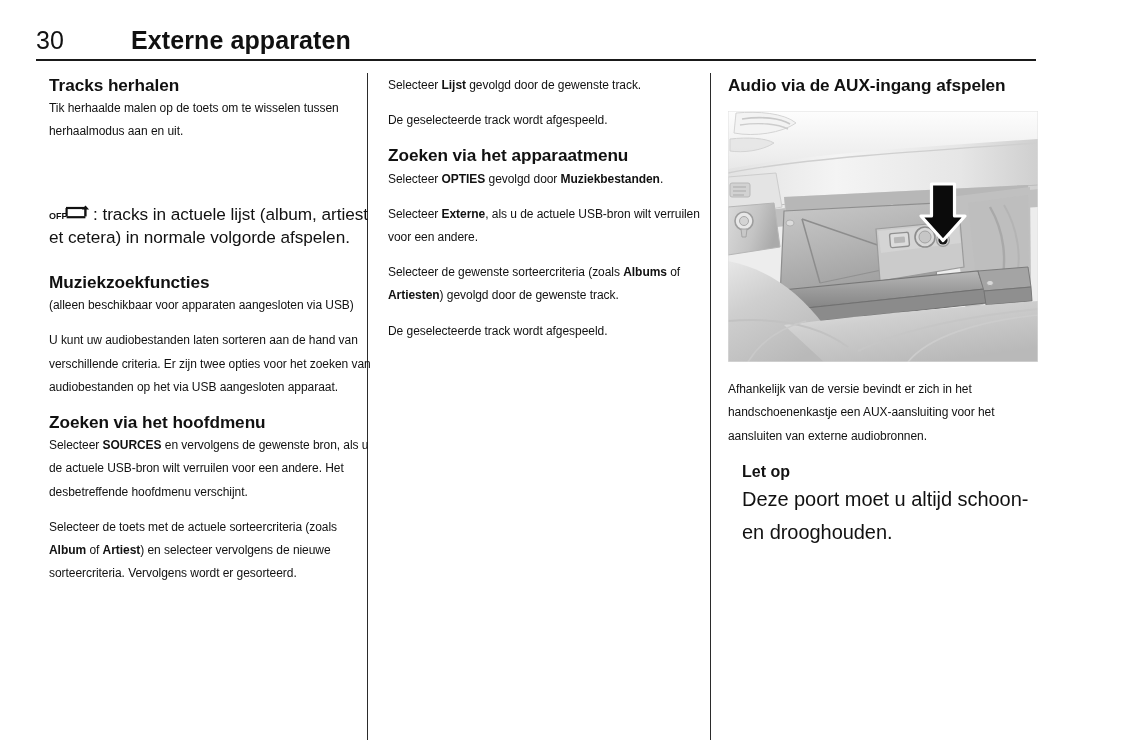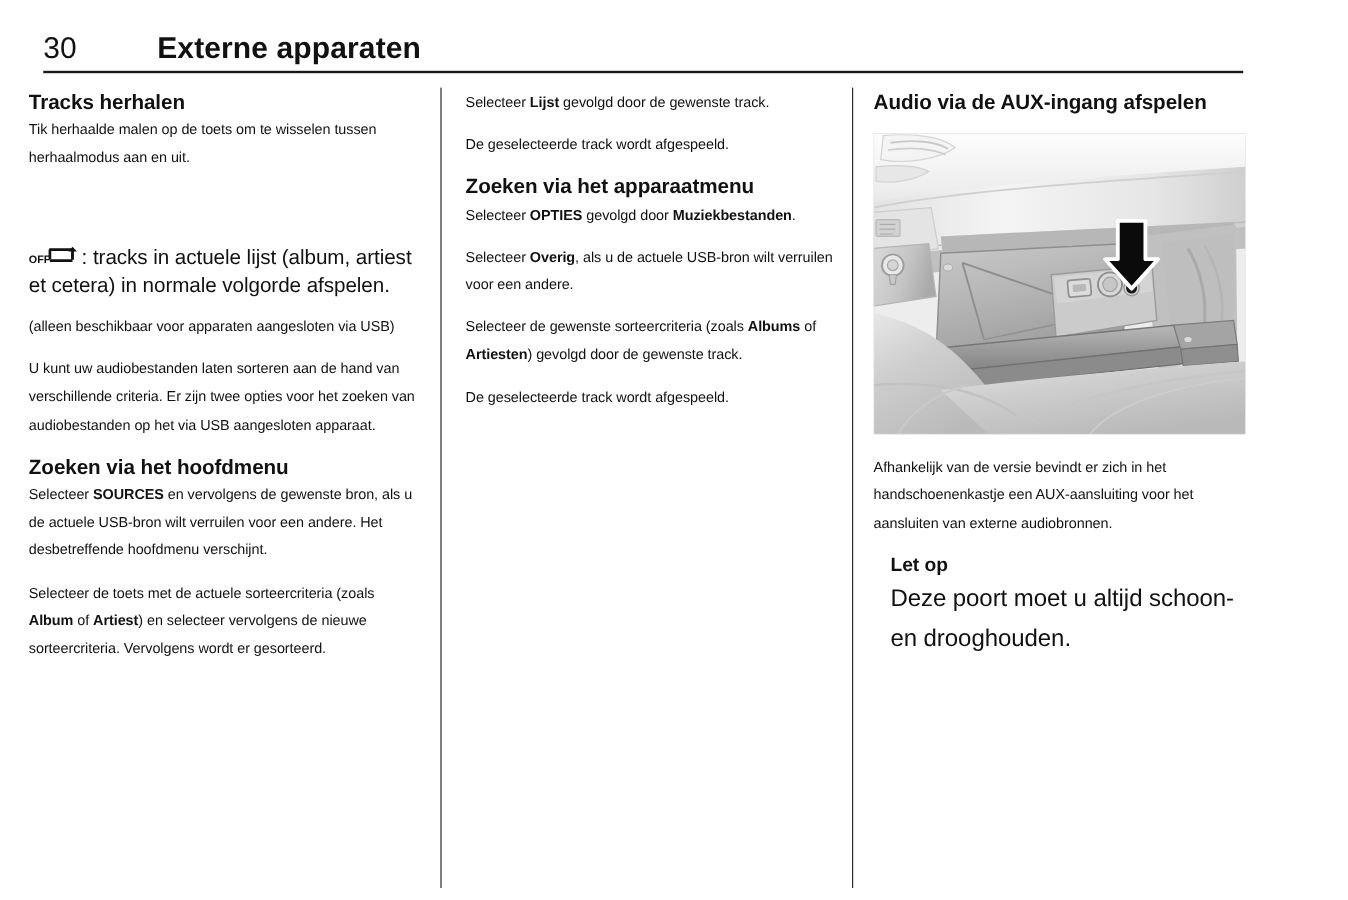--- a/index.html
+++ b/index.html
@@ -61,21 +61,21 @@
   }
   #divider-1 { left: 367px; }
   #divider-2 { left: 710px; }
 
   
   .column {
     position: absolute;
     top: 74px;
     width: 324px;
   }
-  #column-1 { left: 24px; }
+  #column-1 { left: 49px; }
   #column-2 { left: 388px; }
   #column-3 { left: 728px; width: 310px; }
 
   
   .para {
     font-size: 12px;
     line-height: 23.2px;
     margin: 0 0 12px 0;
     letter-spacing: -0.05px;
   }
@@ -157,40 +157,41 @@
         <text x="0" y="15.2" font-family="Liberation Sans, sans-serif" font-size="9" font-weight="700" fill="#111">OFF</text>
         <path d="M17.0 4.0 L36.0 4.0" stroke="#111" stroke-width="2.2" fill="none"></path>
         <path d="M17.6 4.0 L17.6 12.0" stroke="#111" stroke-width="2.2" fill="none"></path>
         <path d="M17.6 13.2 L36.4 13.2" stroke="#111" stroke-width="2.2" fill="none"></path>
         <path d="M36.4 3.2 L36.4 12.4" stroke="#111" stroke-width="2.4" fill="none"></path>
         <path d="M32.9 5.6 L36.5 1.6 L40.1 5.6 Z" fill="#111"></path>
       </svg>
     </span><span>: tracks in actuele lijst (album, artiest et cetera) in normale volgorde afspelen.</span>
   </p>
 
+  <div class="subhead spaced-above">Muziekzoekfuncties</div>
   <p class="para">(alleen beschikbaar voor apparaten aangesloten via USB)</p>
   <p class="para">U kunt uw audiobestanden laten sorteren aan de hand van verschillende criteria. Er zijn twee opties voor het zoeken van audiobestanden op het via USB aangesloten apparaat.</p>
 
   <div class="subhead">Zoeken via het hoofdmenu</div>
   <p class="para"><span>Selecteer </span><span class="b">SOURCES</span><span> en vervolgens de gewenste bron, als u de actuele USB-bron wilt verruilen voor een andere. Het desbetreffende hoofdmenu verschijnt.</span></p>
 
   <p class="para"><span>Selecteer de toets met de actuele sorteercriteria (zoals </span><span class="b">Album</span><span> of </span><span class="b">Artiest</span><span>) en selecteer vervolgens de nieuwe sorteercriteria. Vervolgens wordt er gesorteerd.</span></p>
 
 </div>
 
 <div class="column" id="column-2">
 
   <p class="para"><span>Selecteer </span><span class="b">Lijst</span><span> gevolgd door de gewenste track.</span></p>
 
   <p class="para">De geselecteerde track wordt afgespeeld.</p>
 
   <div class="subhead">Zoeken via het apparaatmenu</div>
   <p class="para"><span>Selecteer </span><span class="b">OPTIES</span><span> gevolgd door </span><span class="b">Muziekbestanden</span><span>.</span></p>
 
-  <p class="para"><span>Selecteer </span><span class="b">Overig</span><span>, als u de actuele USB-bron wilt verruilen voor een andere.</span></p>
+  <p class="para"><span>Selecteer </span><span class="b">Externe</span><span>, als u de actuele USB-bron wilt verruilen voor een andere.</span></p>
 
   <p class="para"><span>Selecteer de gewenste sorteercriteria (zoals </span><span class="b">Albums</span><span> of </span><span class="b">Artiesten</span><span>) gevolgd door de gewenste track.</span></p>
 
   <p class="para">De geselecteerde track wordt afgespeeld.</p>
 
 </div>
 
 <div class="column" id="column-3">
 
   <div class="subhead">Audio via de AUX-ingang afspelen</div>

